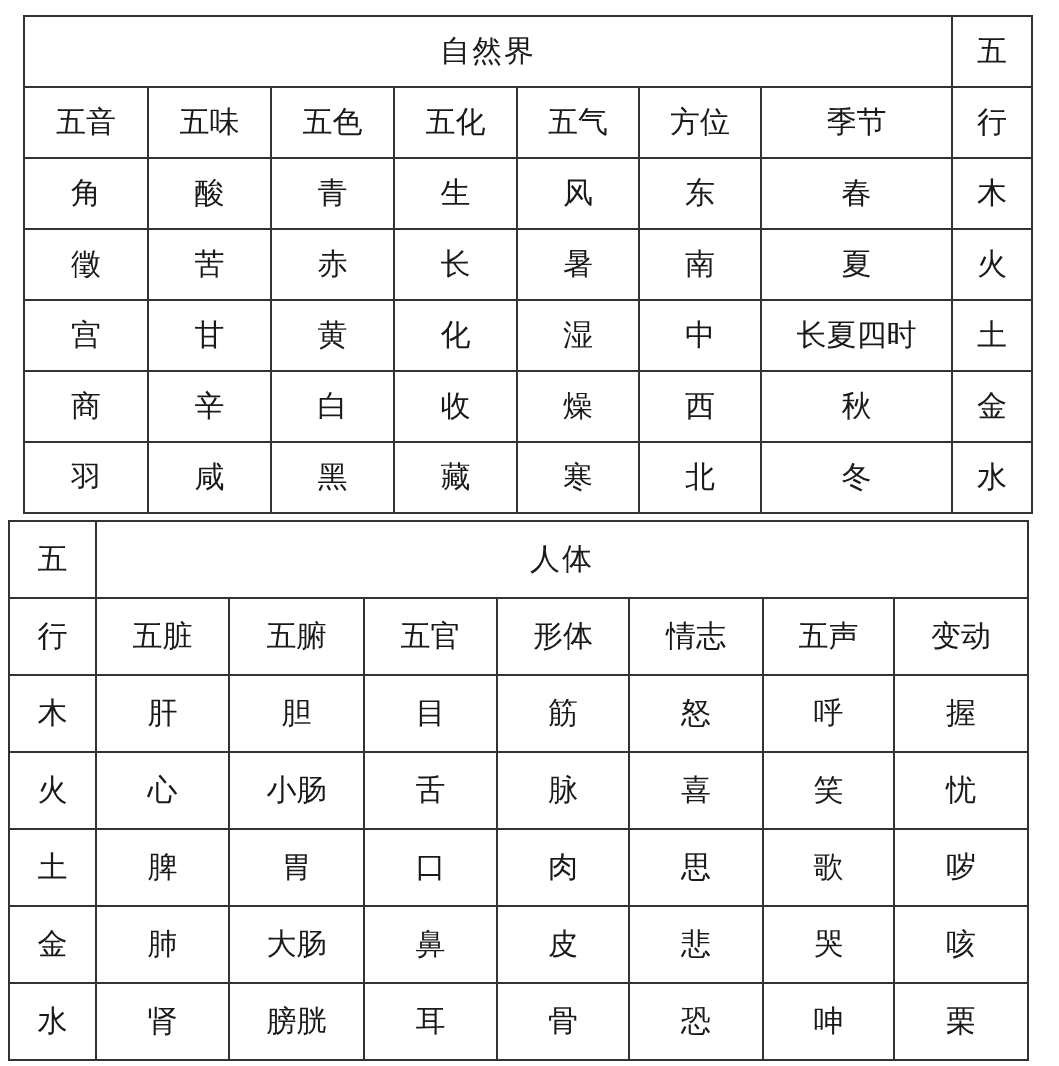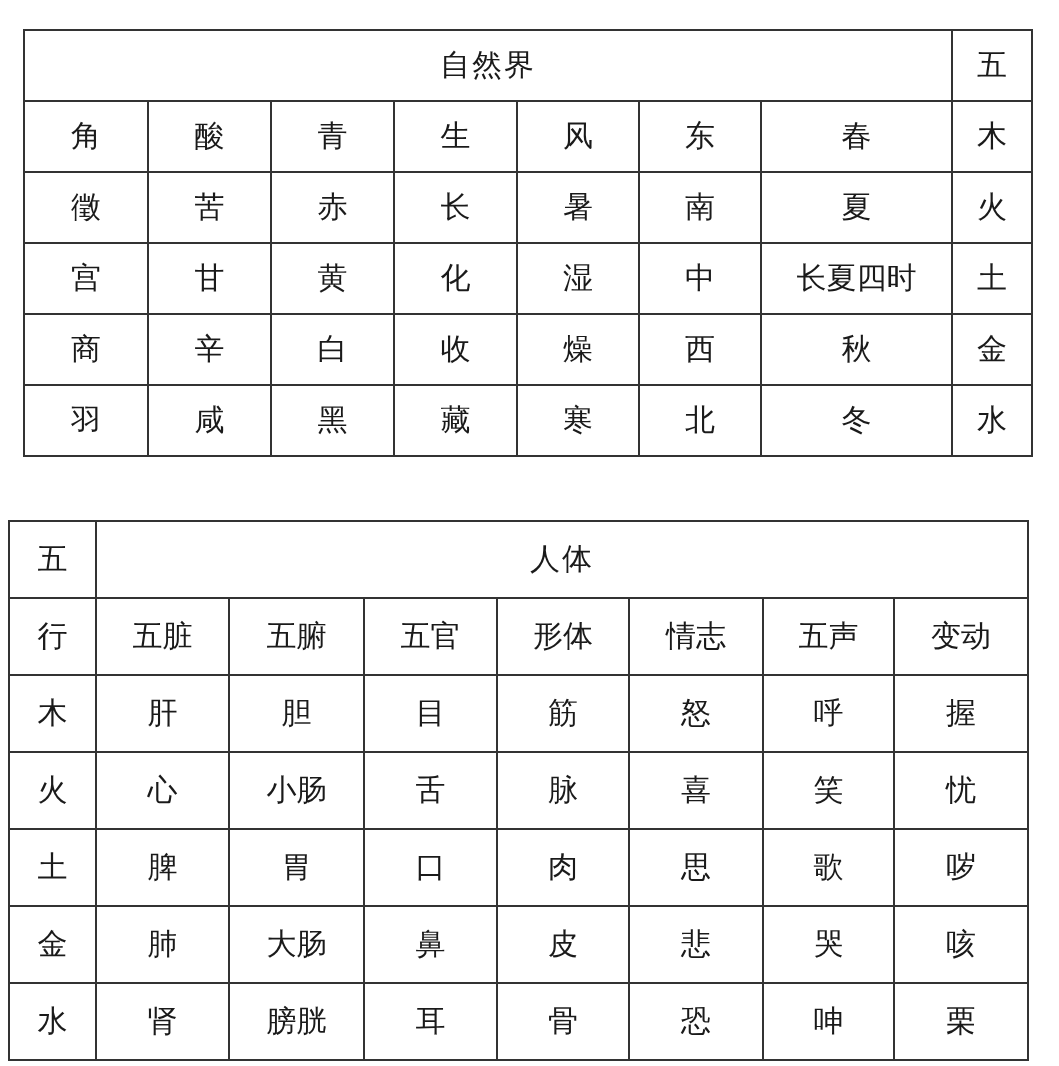--- a/index.html
+++ b/index.html
@@ -1,21 +1,21 @@
 <!DOCTYPE html>
 <html><head>
 <meta charset="utf-8">
 <style>
   html, body { margin: 0; padding: 0; background: #ffffff; }
   body { width: 1059px; height: 1066px; position: relative; overflow: hidden;
          font-family: "DejaVu Serif", "Liberation Serif", serif; color: #1a1a1a; }
   table { position: absolute; border-collapse: collapse; table-layout: fixed; }
   td { border: 2px solid #333; text-align: center; vertical-align: middle;
        font-size: 30px; padding: 0; }
-  #tbl-nature { left: 23px; top: 29px; width: 1008px; padding-left: 6px; }
+  #tbl-nature { left: 23px; top: 15px; width: 1008px; padding-left: 6px; }
   #tbl-body { left: 8px; top: 520px; width: 1019px; }
   #tbl-nature tr { height: 71px; }
   #tbl-body tr { height: 77px; }
   .title { letter-spacing: 2px; }
 </style>
 </head>
 <body>
 
 <table id="tbl-nature">
   <colgroup>
@@ -25,20 +25,30 @@
       <col style="width:123px">
     <col style="width:122px">
       <col style="width:122px">
       <col style="width:191px">
       <col style="width:80px">
   </colgroup>
   <tbody>
       <tr>
     <td colspan="7" class="title">自然界</td>
     <td>五</td>
+  </tr>
+  <tr>
+    <td>五音</td>
+    <td>五味</td>
+    <td>五色</td>
+    <td>五化</td>
+    <td>五气</td>
+    <td>方位</td>
+    <td>季节</td>
+    <td>行</td>
   </tr>
   <tr>
     <td>角</td>
     <td>酸</td>
     <td>青</td>
     <td>生</td>
     <td>风</td>
     <td>东</td>
     <td>春</td>
     <td>木</td>

